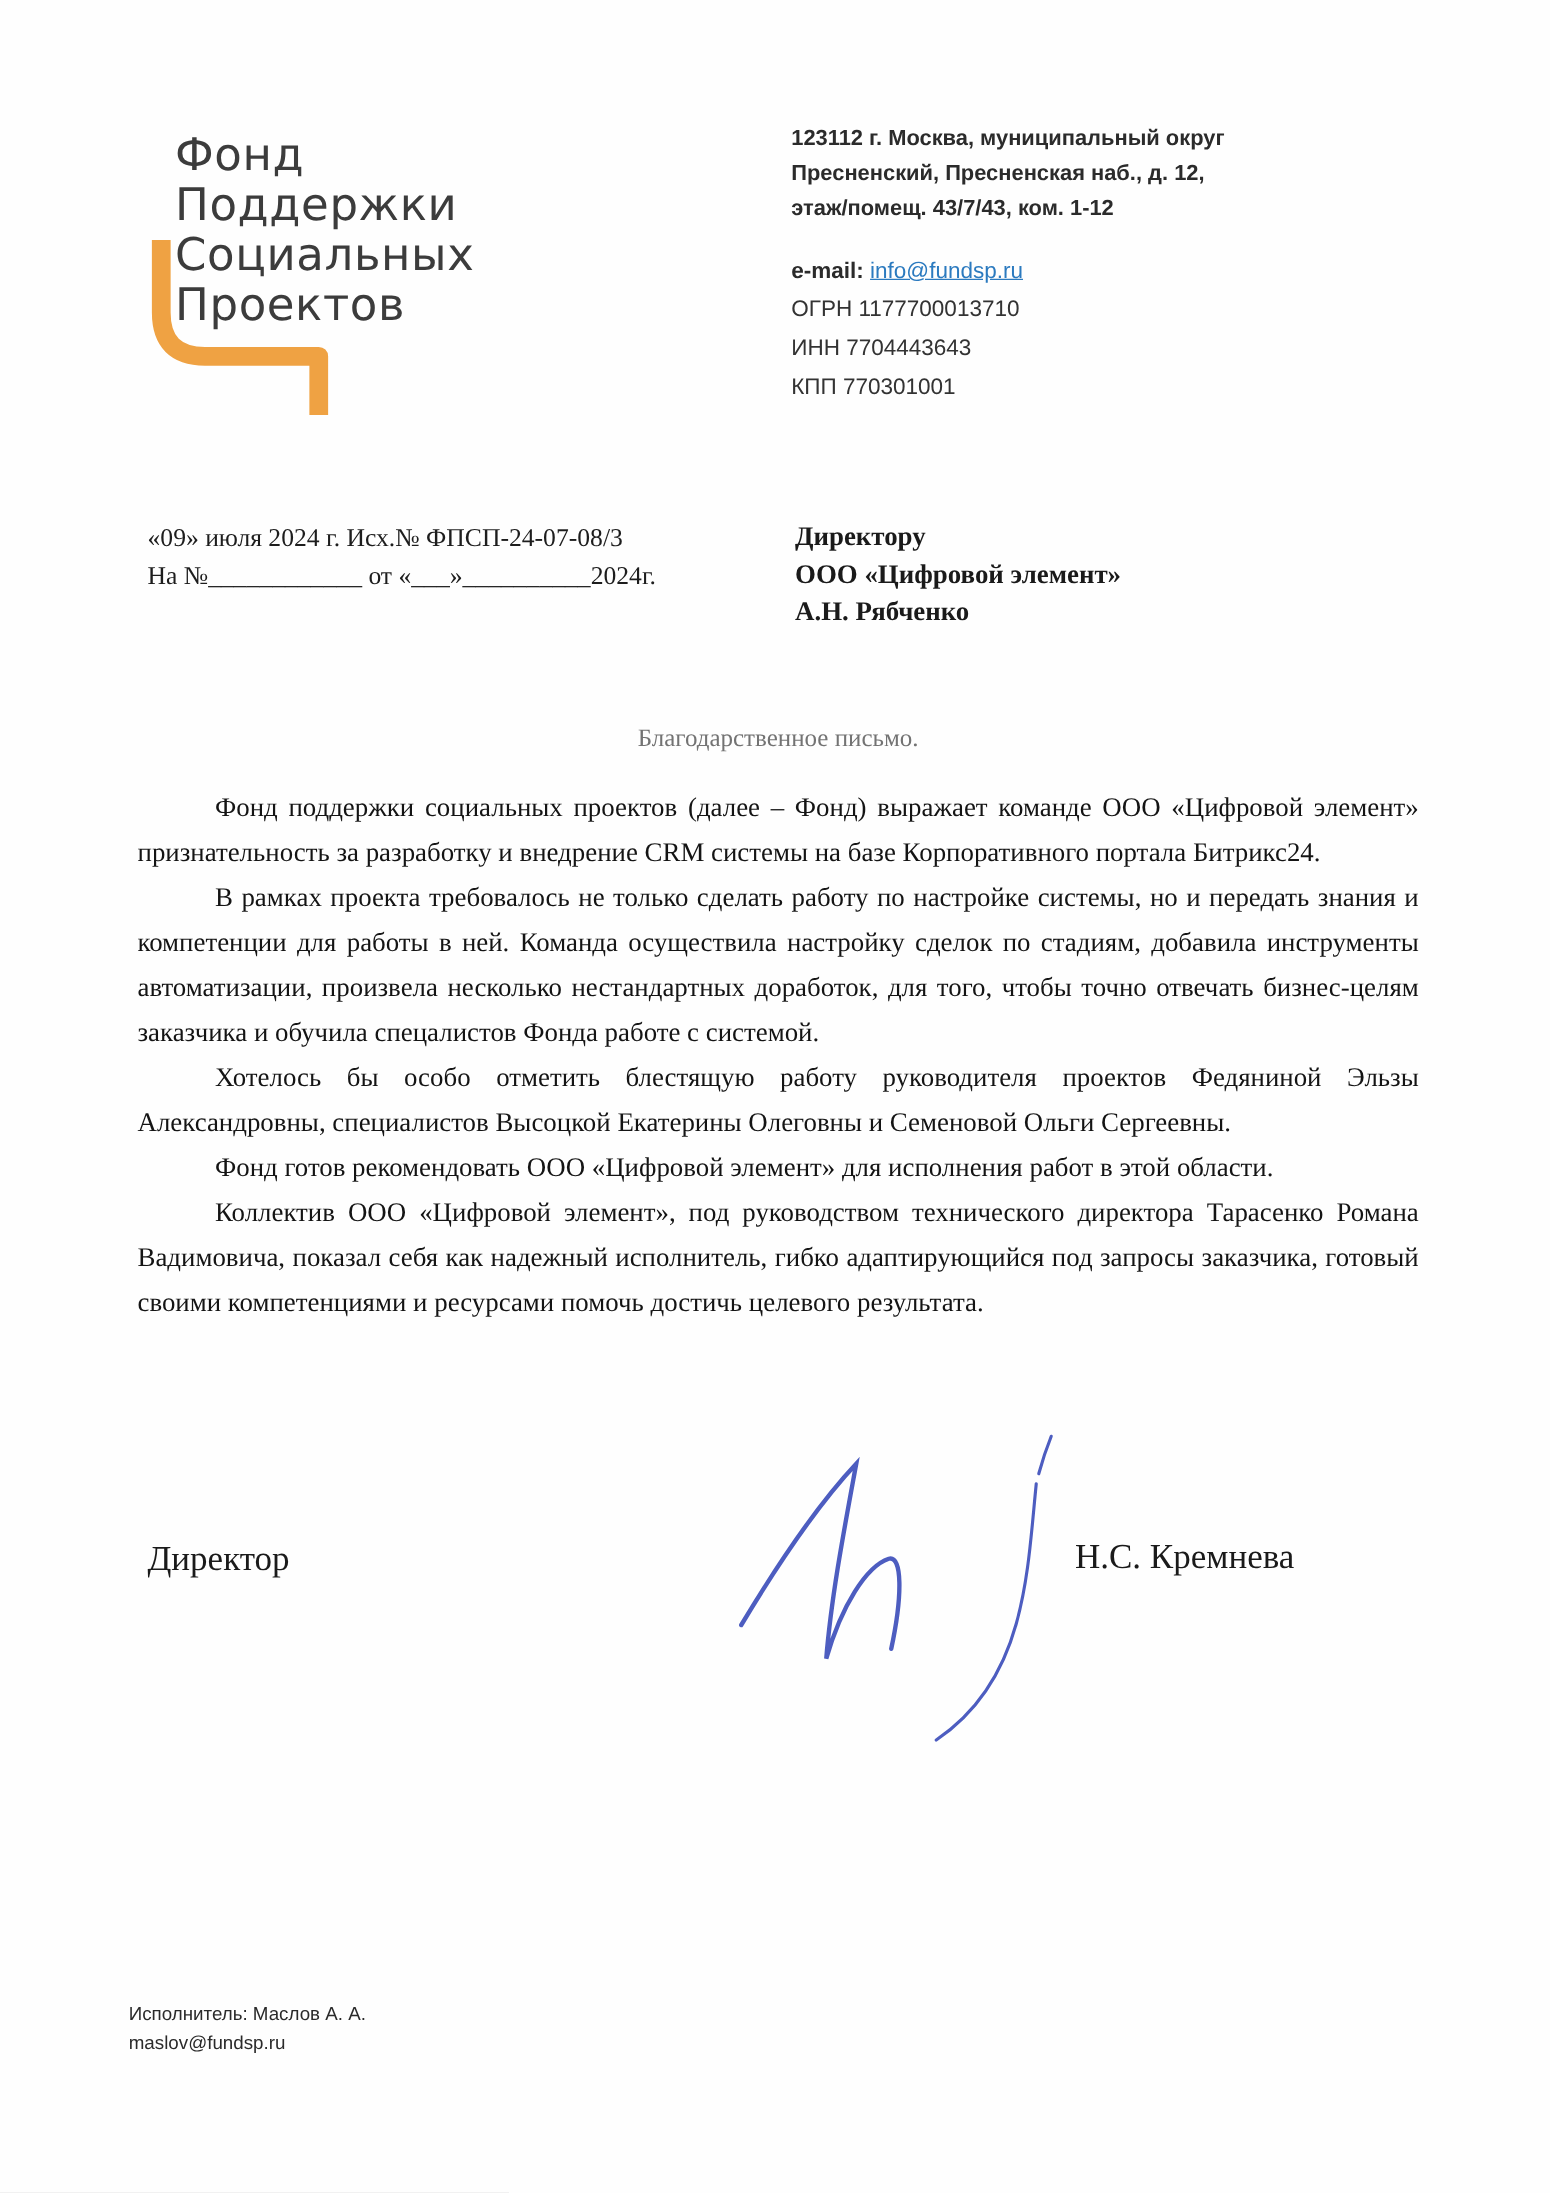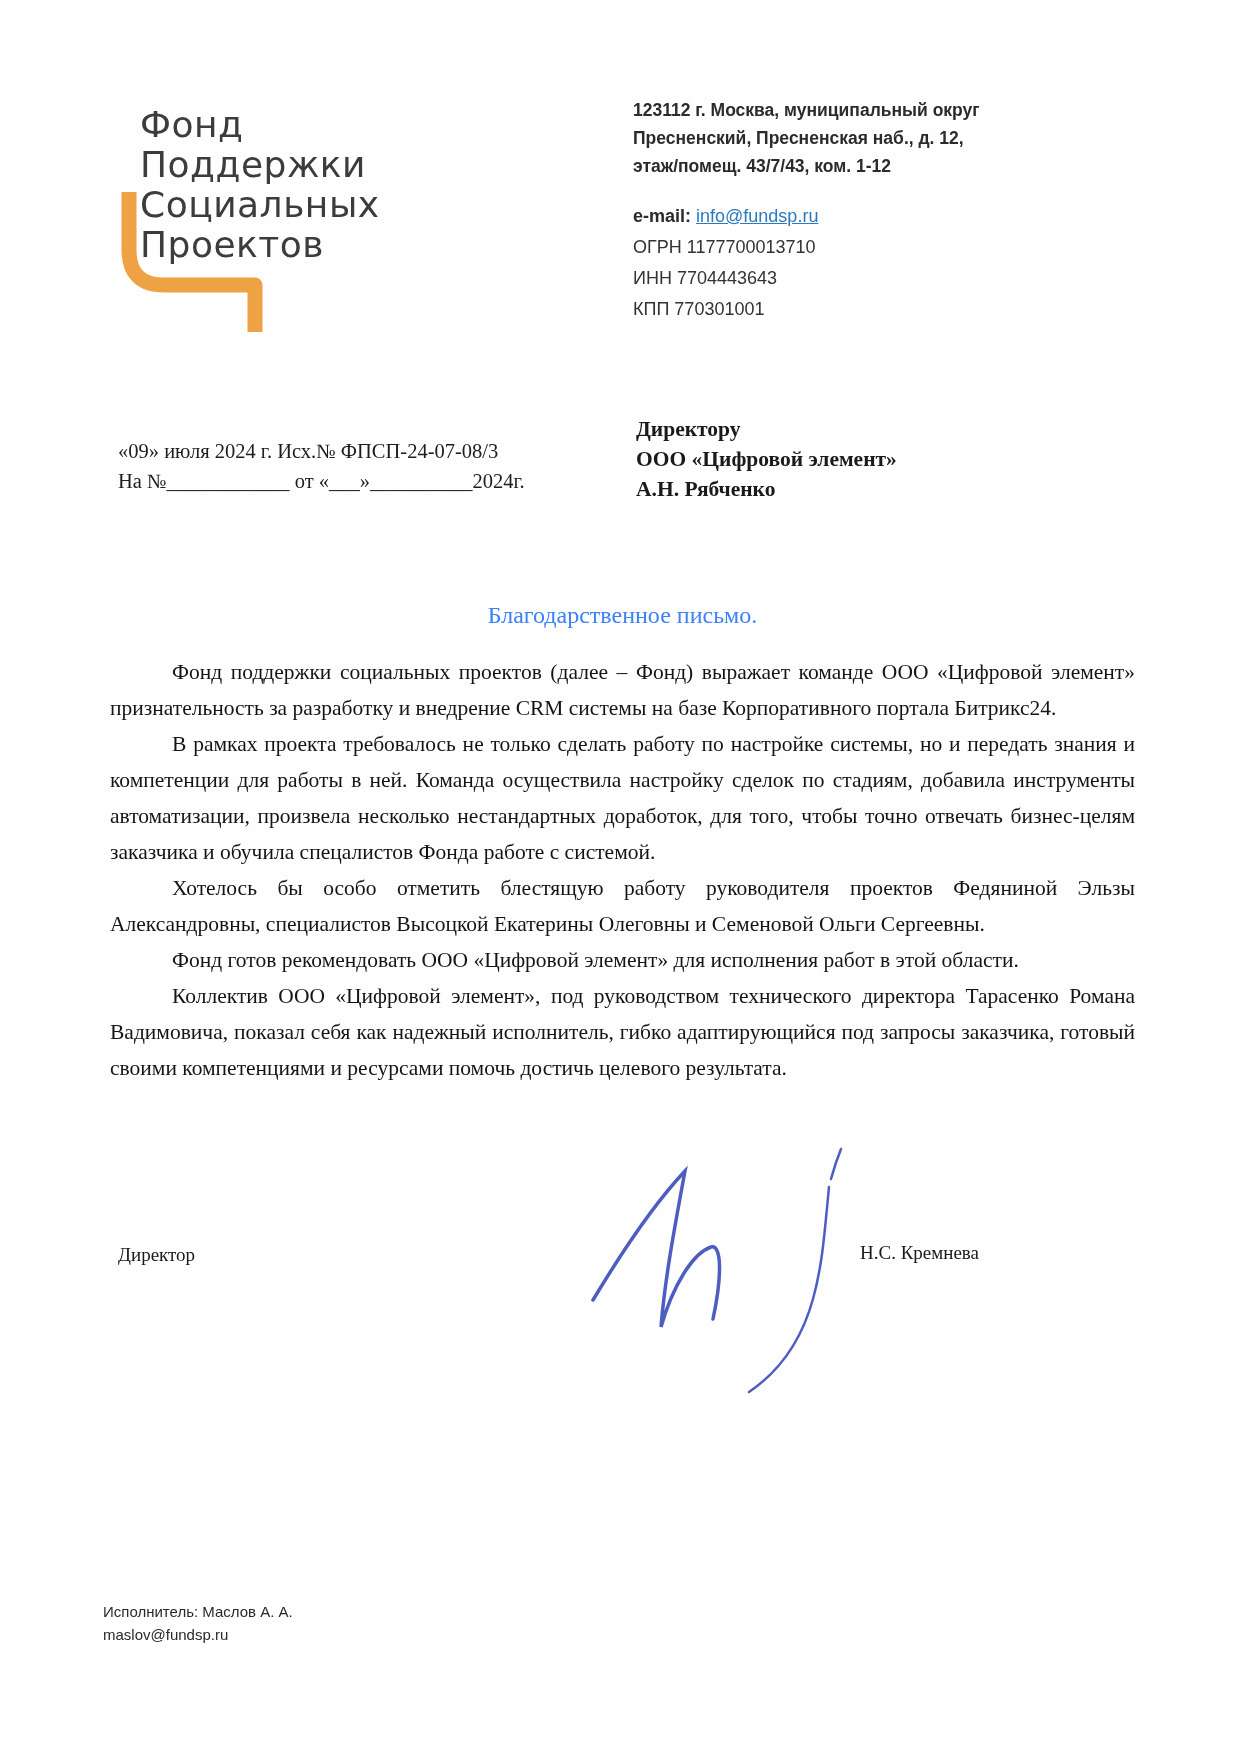--- a/index.html
+++ b/index.html
@@ -34,32 +34,32 @@
     line-height:31px;color:#333;
   }
   .lnk{ text-decoration:underline; cursor:pointer; }
 
   
   .ref{ font-size:20.5px;line-height:30px;color:#1d1d1d; }
   .recipient{ font-size:21.5px;line-height:30px;font-weight:bold;color:#1a1a1a; }
 
   
   .letter-title{
-    font-size:24px;color:#3b82f6;text-align:center;margin-top:22px;
+    font-size:20px;color:#737373;text-align:center;
   }
   .body-col p{
     margin:0;
     font-size:21.5px;
     line-height:36px;
     text-align:justify;
     text-indent:62px;
     color:#141414;
   }
 
-  .sig-label{ font-size:19px;color:#1a1a1a;margin-top:12px; }
+  .sig-label{ font-size:28px;color:#1a1a1a; }
 
   .footer-txt{
     font-family:"Liberation Sans",sans-serif;
     font-size:15px;line-height:23px;color:#2a2a2a;
   }
 </style>
 </head>
 <body>
 
 <div class="page">
@@ -81,21 +81,21 @@
     <div style="height:21px;"></div>
     <div class="hdr-reg">
       <span class="hdr-bold" style="font-size:18px;">e-mail:</span>
       <span class="lnk" style="color:#2B7ABF;">info@fundsp.ru</span>
     </div>
     <div class="hdr-reg">ОГРН 1177700013710</div>
     <div class="hdr-reg">ИНН 7704443643</div>
     <div class="hdr-reg">КПП 770301001</div>
   </div>
 
-  <div class="abs" style="left:118px;top:436px;width:500px;">
+  <div class="abs" style="left:118px;top:416px;width:500px;">
     <div class="ref">«09» июля 2024 г. Исх.№ ФПСП-24-07-08/3</div>
     <div class="ref">На №____________ от «___»__________2024г.</div>
   </div>
 
   <div class="abs" style="left:636px;top:414px;width:420px;">
     <div class="recipient">Директору</div>
     <div class="recipient">ООО «Цифровой элемент»</div>
     <div class="recipient">А.Н. Рябченко</div>
   </div>
 

